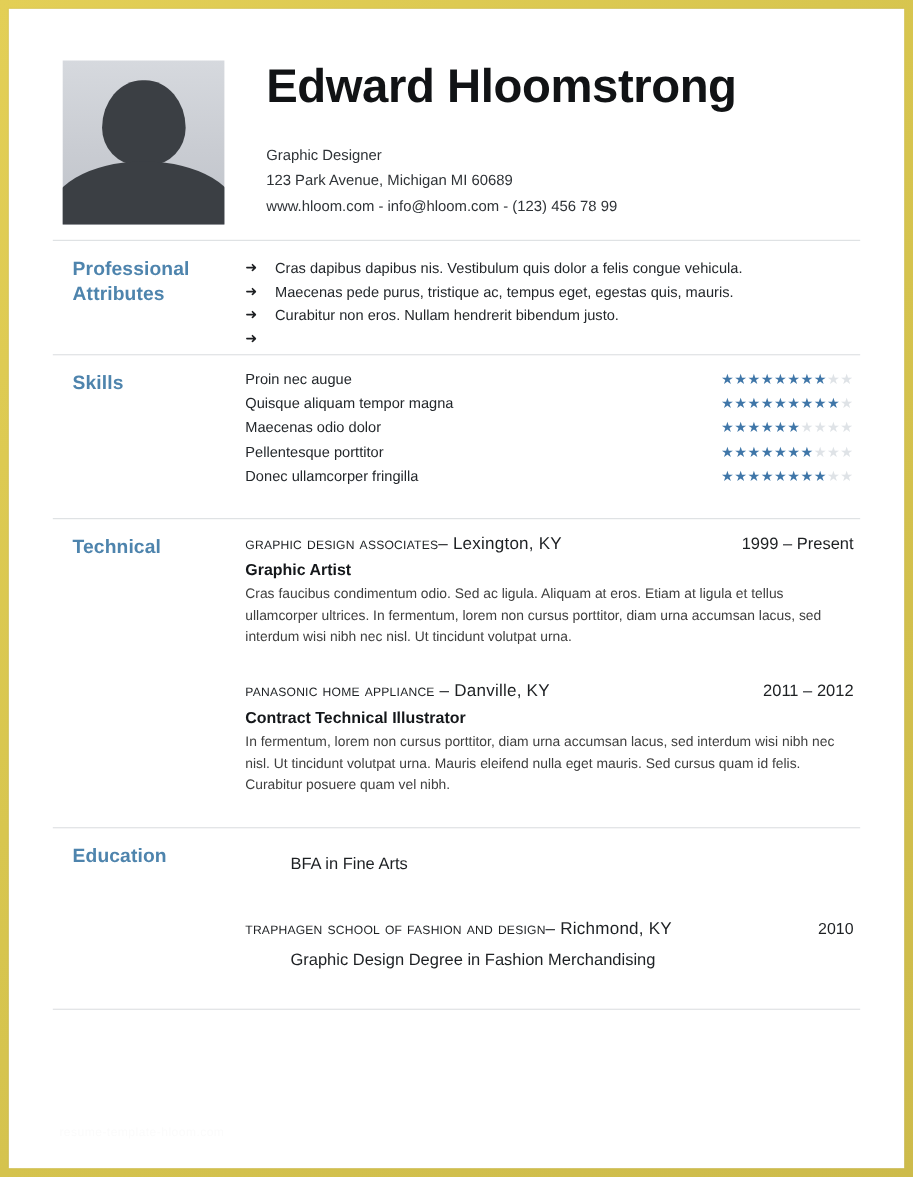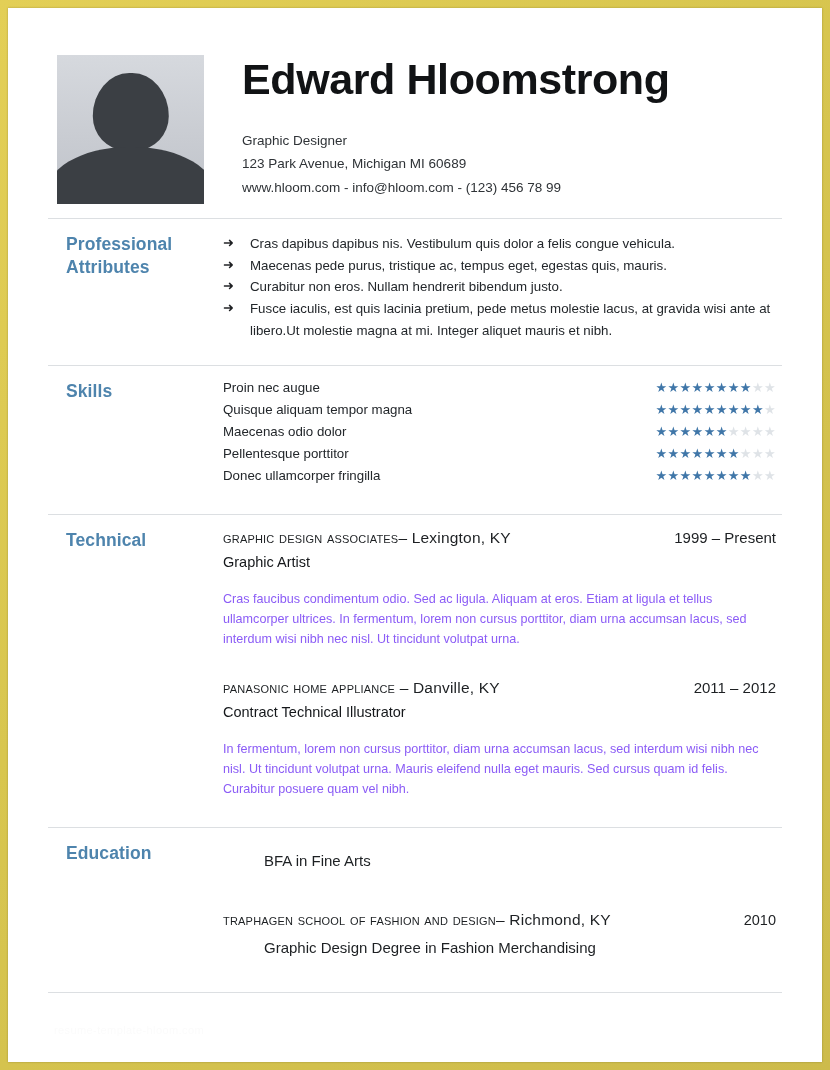--- a/index.html
+++ b/index.html
@@ -188,29 +188,29 @@
     text-transform: none;
   }
   .dates {
     font-size: 15px;
     color: #1d2023;
     white-space: nowrap;
     flex: 0 0 auto;
   }
   .role {
     font-size: 14.5px;
-    font-weight: normal;
+    font-weight: bold;
     color: #14171a;
     margin-top: 7px;
   }
   .desc {
     font-size: 12.6px;
     line-height: 1.56;
-    color: #8b5cf6;
-    margin-top: 20px;
+    color: #404040;
+    margin-top: 4px;
     text-align: left;
   }
 
   
   .edu .org { font-size: 15.5px; }
   .edu .degree {
     font-size: 15px;
     color: #1d2023;
     margin-top: 10px;
     margin-left: 41px;
@@ -260,21 +260,21 @@
       <div class="section">
         <div class="sec-label">
           <div>Professional</div>
           <div>Attributes</div>
         </div>
         <div class="sec-body">
           <ul class="attrs" id="attrs-list">
               <li><span class="bullet">➜</span><span>Cras dapibus dapibus nis. Vestibulum quis dolor a felis congue vehicula.</span></li>
               <li><span class="bullet">➜</span><span>Maecenas pede purus, tristique ac, tempus eget, egestas quis, mauris.</span></li>
               <li><span class="bullet">➜</span><span>Curabitur non eros. Nullam hendrerit bibendum justo.</span></li>
-              <li><span class="bullet">➜</span><span>Fusce iaculis, est quis lacinia pretium, pede metus molestie lacus, at gravida wisi ante at libero.Ut molestie magna at mi. Integer aliquet mauris et nibh.</span></li>
+              <li><span class="bullet">➜</span></li>
             </ul>
         </div>
       </div>
 
       <div class="section">
         <div class="sec-label">Skills</div>
         <div class="sec-body">
           <table class="skills">
             <tbody id="skills-body">
                 <tr>

